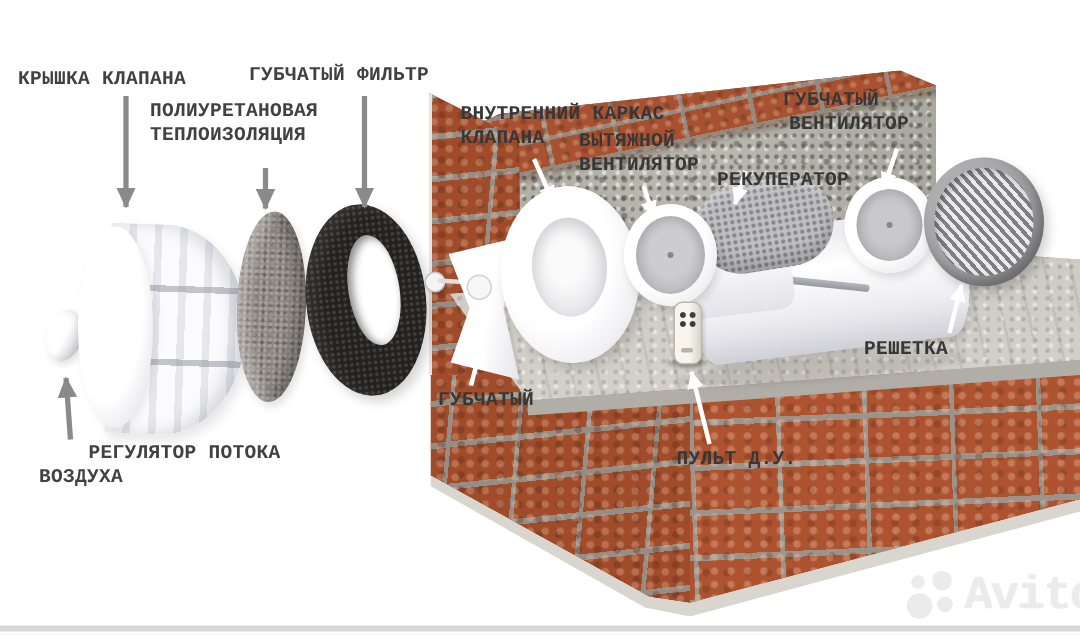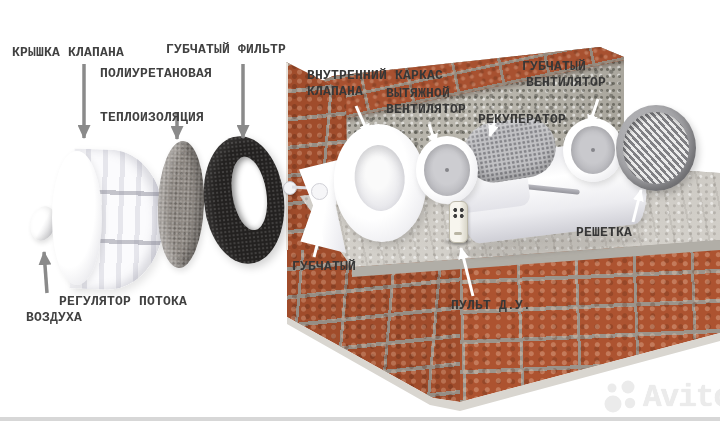--- a/index.html
+++ b/index.html
@@ -226,21 +226,21 @@
     <line x1="497" y1="114" x2="490" y2="136" stroke="#ffffff" stroke-width="3" marker-end="url(#ahw)"></line>
     <line x1="598" y1="99" x2="589" y2="126" stroke="#ffffff" stroke-width="3" marker-end="url(#ahw)"></line>
     <line x1="633" y1="222" x2="641" y2="190" stroke="#ffffff" stroke-width="3" marker-end="url(#ahw)"></line>
     <line x1="314" y1="257" x2="321" y2="230" stroke="#ffffff" stroke-width="3" marker-end="url(#ahw)"></line>
     <line x1="473" y1="296" x2="461" y2="248" stroke="#ffffff" stroke-width="3" marker-end="url(#ahw)"></line>
   </svg>
 
   <div class="lbl" style="left:12px;top:45px;">КРЫШКА КЛАПАНА</div>
   <div class="lbl" style="left:100px;top:66px;">
     <span style="display:block;">ПОЛИУРЕТАНОВАЯ</span>
-    <span style="display:block;margin-top:28px;">ТЕПЛОИЗОЛЯЦИЯ</span>
+    <span style="display:block;">ТЕПЛОИЗОЛЯЦИЯ</span>
   </div>
   <div class="lbl lbl-wall" style="left:307px;top:68px;">
     <span style="display:block;">ВНУТРЕННИЙ КАРКАС</span>
     <span style="display:block;">КЛАПАНА</span>
   </div>
 
   <div class="lbl" style="left:166px;top:42px;">ГУБЧАТЫЙ ФИЛЬТР</div>
   <div class="lbl lbl-wall" style="left:386px;top:86px;">
     <span style="display:block;">ВЫТЯЖНОЙ</span>
     <span style="display:block;">ВЕНТИЛЯТОР</span>

